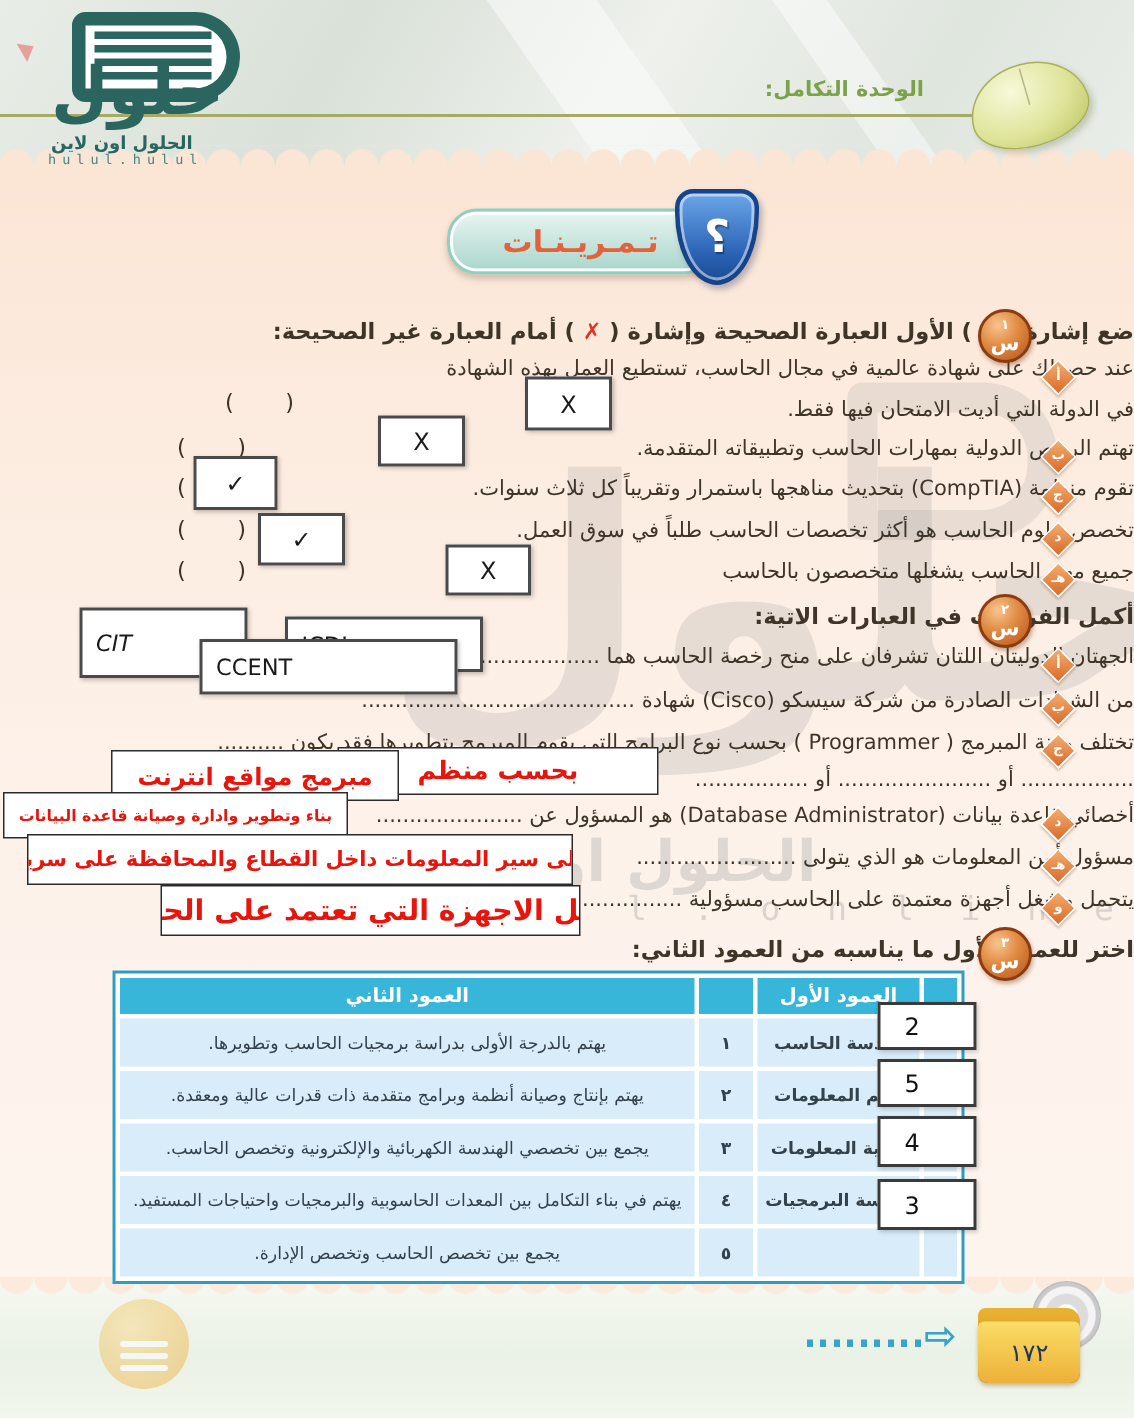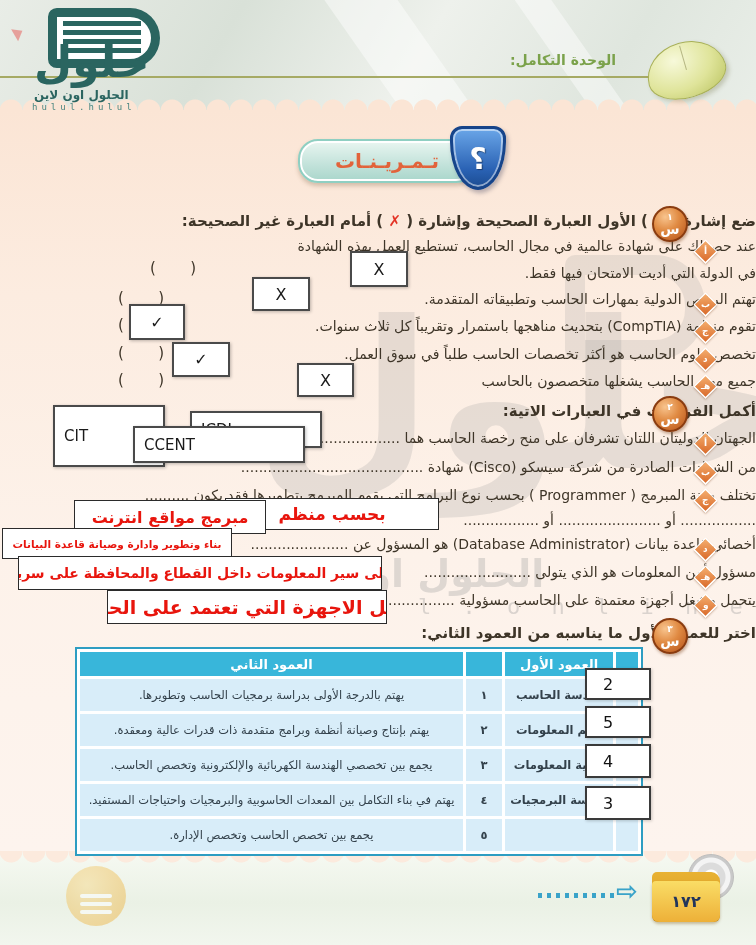--- a/index.html
+++ b/index.html
@@ -109,21 +109,21 @@
   .arrow{position:absolute;left:616px;top:876px;font-size:26px;color:#3aa3c9;z-index:3;font-weight:bold;}
   .cd{position:absolute;left:688px;top:854px;width:46px;height:46px;border-radius:50%;z-index:3;
       border:1px solid #bdbdbd;box-sizing:border-box;
       background:radial-gradient(circle,#b9b9b9 0 4px,#ffffff 5px 7px,#dcdcdc 8px 14px,#f4f4f4 15px 19px,#c9c9c9 20px 23px);}
   .folder{position:absolute;left:652px;top:872px;width:68px;height:50px;z-index:4;}
   .folder-back{position:absolute;left:0;top:0;width:100%;height:100%;background:linear-gradient(#e9b233,#d1941d);
                border-radius:5px 9px 6px 6px;}
   .folder-front{position:absolute;left:0;top:9px;width:100%;height:41px;border-radius:4px 4px 7px 7px;
                 background:linear-gradient(#fadd66,#edb038);display:flex;align-items:center;justify-content:center;
                 box-shadow:0 2px 3px rgba(120,80,10,.35);}
-  .pagenum{color:#22355c;font-weight:bold;font-size:16px;}
+  .pagenum{color:#22355c;font-weight:normal;font-size:16px;}
 </style>
 </head>
 <body>
 
 <div class="page">
 
   <div class="header">
     <div class="streak" style="left:380px;top:-40px;width:60px;height:220px;"></div>
     <div class="streak" style="left:560px;top:-60px;width:30px;height:240px;"></div>
   </div>
@@ -223,21 +223,21 @@
     <span class="n">٢</span>
     <span class="s">س</span>
   </div>
   <div class="qline qhead" style="top:402px;">أكمل الفراغات في العبارات الاتية:</div>
 
   <div class="bullet" style="top:435px;">
       <span>أ</span>
     </div>
   <div class="qline qitem" style="top:430px;">الجهتان الدوليتان اللتان تشرفان على منح رخصة الحاسب هما ..................... و .....................</div>
   <div class="ansbox lft" style="left:190px;top:411px;width:132px;height:37px;">ICDL</div>
-  <div class="ansbox lft" style="left:53px;top:405px;width:112px;height:62px;">CIT</div>
+  <div class="ansbox lft" style="left:53px;top:405px;width:112px;height:47px;font-style:italic;">CIT</div>
 
   <div class="bullet" style="top:464px;">
       <span>ب</span>
     </div>
   <div class="qline qitem" style="top:459px;">من الشهادات الصادرة من شركة سيسكو (Cisco) شهادة .........................................</div>
   <div class="ansbox lft" style="left:133px;top:426px;width:172px;height:37px;">CCENT</div>
 
   <div class="bullet" style="top:492px;">
       <span>ج</span>
     </div>

